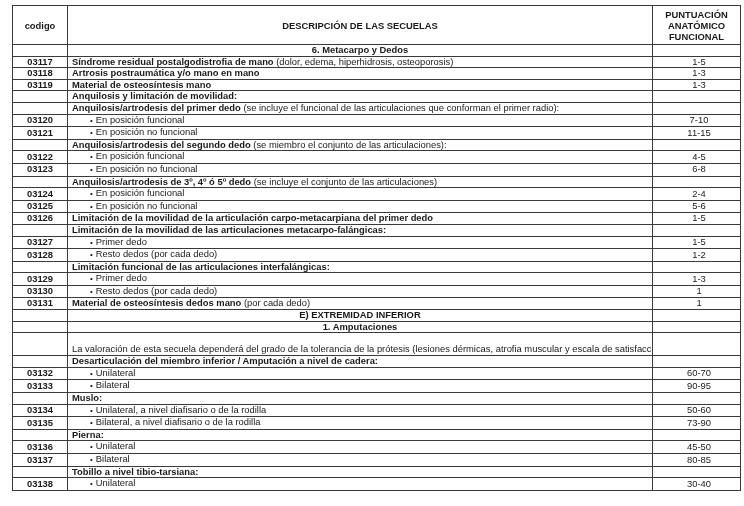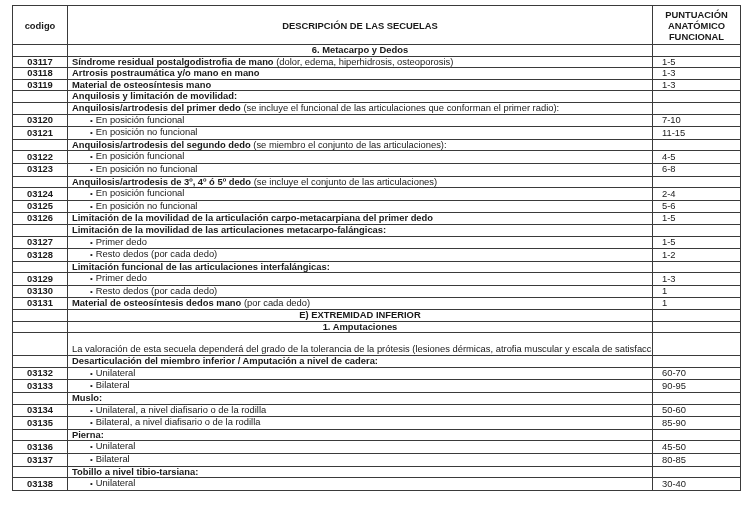--- a/index.html
+++ b/index.html
@@ -10,21 +10,21 @@
   col.c1 { width: 55px; }
   col.c2 { width: 585px; }
   col.c3 { width: 88px; }
   td, th { border: 1px solid #3a3a3a; padding: 0 4px; height: 10.6px; line-height: 10.6px;
            font-size: 9.4px; white-space: nowrap; overflow: hidden; }
   th { font-weight: bold; font-size: 9.4px; line-height: 11px; height: 38px; margin-left: 24px; }
   th.hcode { text-align: center; }
   th.hdesc { text-align: center; }
   th.hscore { text-align: center; white-space: normal; padding: 0 2px; }
   td.code { text-align: center; font-weight: bold; margin-left: 17px; }
-  td.score { padding-left: 9px; }
+  td.score { text-align: center; padding-left: 9px; }
   td.section { text-align: center; font-weight: bold; }
   .b { font-weight: bold; }
   .n { font-weight: normal; }
   td.sub { padding-left: 22px; }
   .bullet { font-size: 8px; margin-right: 3px; }
   tr.tall td { height: 21px; vertical-align: bottom; padding-bottom: 1px; }
   table { border: 1.5px solid #222; }
 </style>
 </head>
 <body>
@@ -190,21 +190,21 @@
           <td class="score"></td>
         </tr>
         <tr>
           <td class="code">03134</td>
           <td class="sub"><span class="bullet">•</span><span>Unilateral, a nivel diafisario o de la rodilla</span></td>
           <td class="score">50-60</td>
         </tr>
         <tr>
           <td class="code">03135</td>
           <td class="sub"><span class="bullet">•</span><span>Bilateral, a nivel diafisario o de la rodilla</span></td>
-          <td class="score">85-90</td>
+          <td class="score">73-90</td>
         </tr>
         <tr>
           <td class="code"></td>
           <td><span class="b">Pierna:</span><span class="n"></span></td>
           <td class="score"></td>
         </tr>
         <tr>
           <td class="code">03136</td>
           <td class="sub"><span class="bullet">•</span><span>Unilateral</span></td>
           <td class="score">45-50</td>

